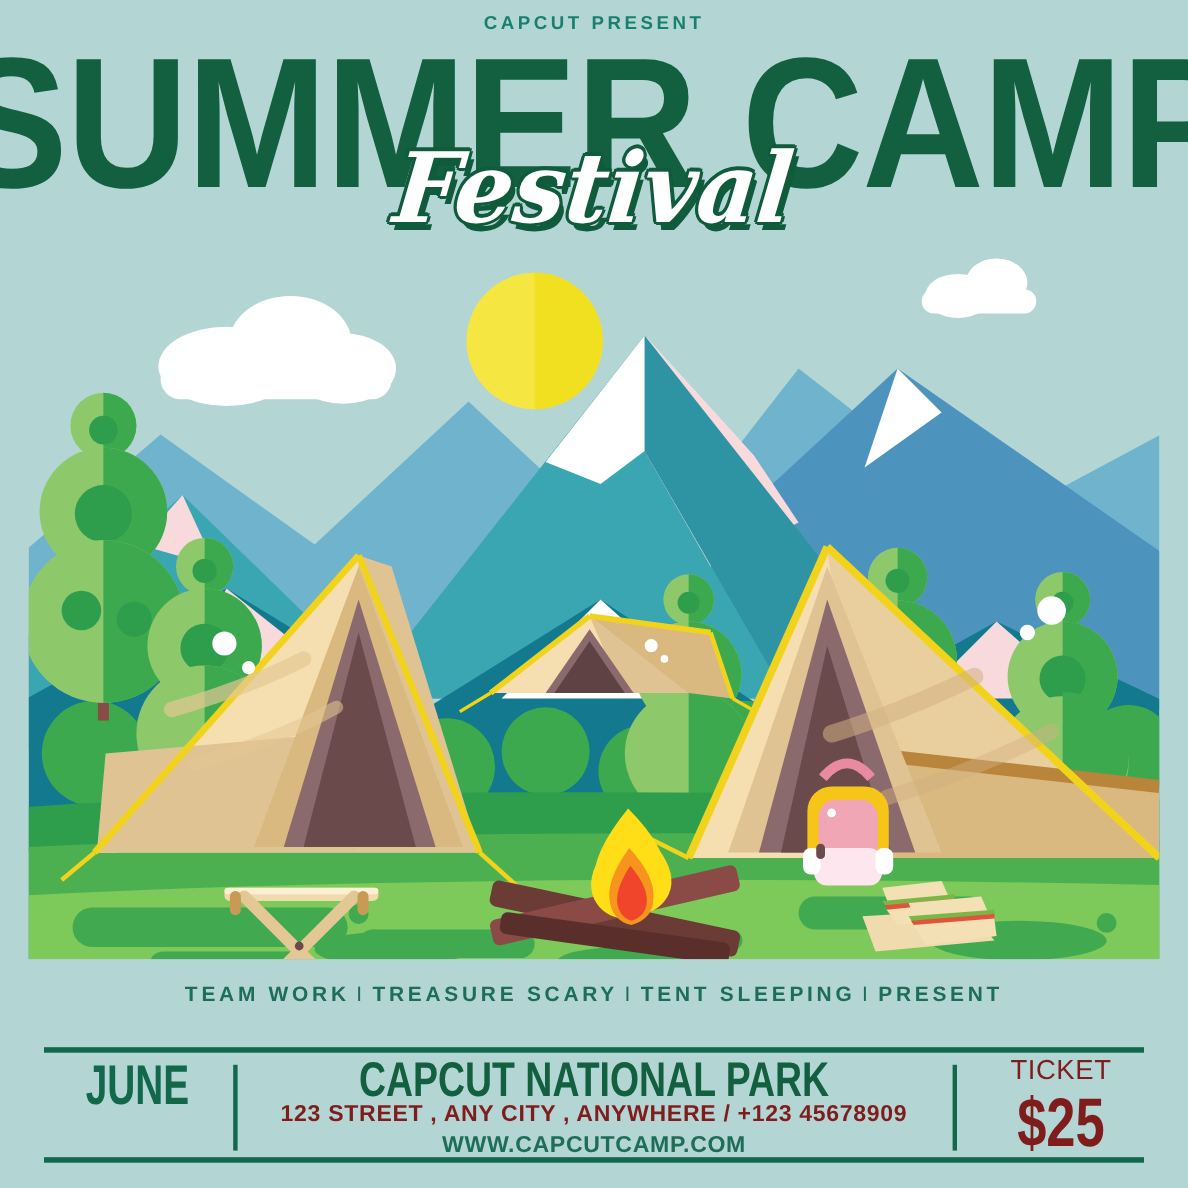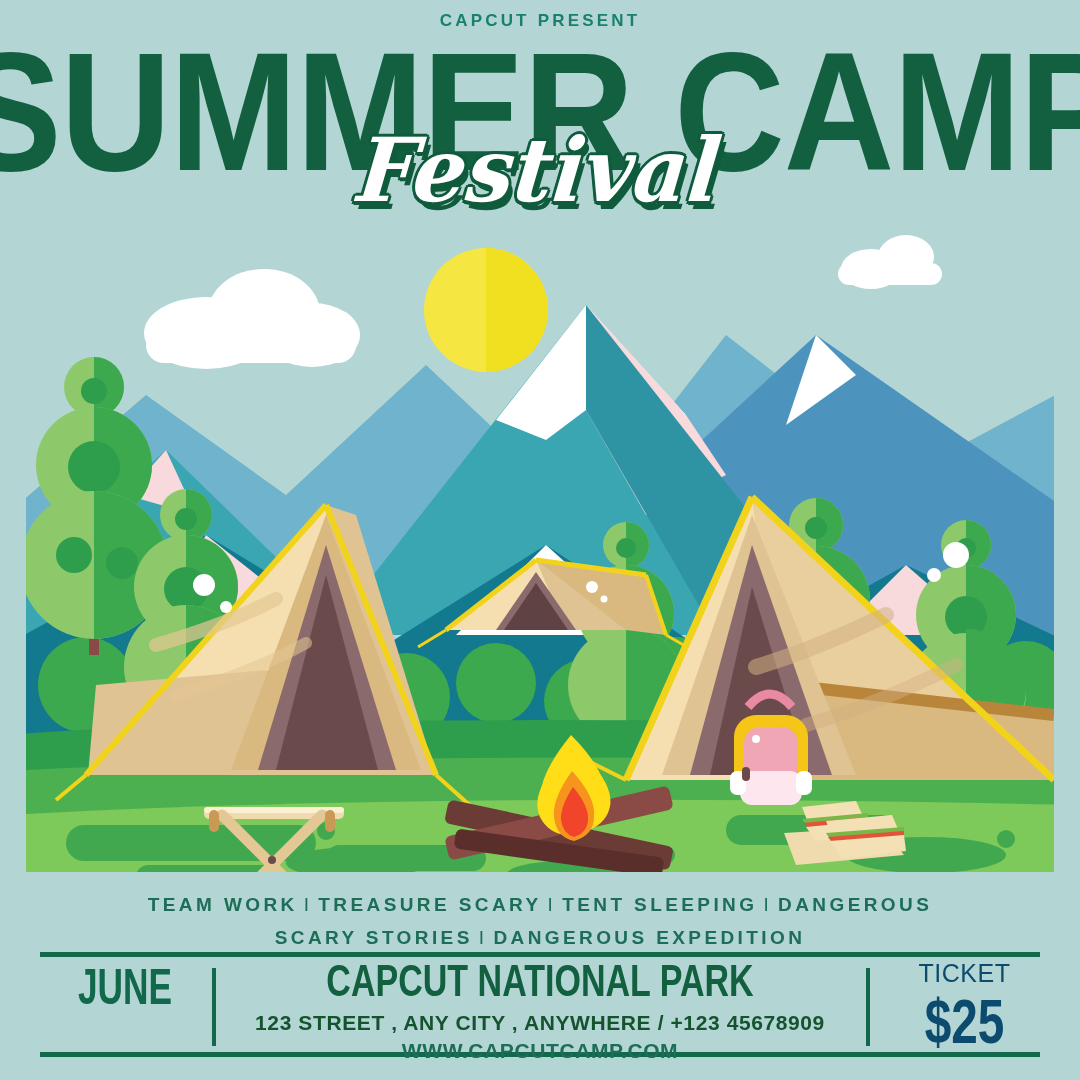--- a/index.html
+++ b/index.html
@@ -84,24 +84,24 @@
     transform:scaleX(0.82) scaleY(1.18); transform-origin:50% 0;
   }
   .date-days { font-size:29px; font-weight:400; line-height:34px; margin-top:6px; letter-spacing:0.5px; }
 
   .venue-block { position:absolute; left:216px; top:958px; width:648px; text-align:center; color:#12603f; }
   .venue-name {
     font-size:37px; font-weight:700; line-height:40px; letter-spacing:0px;
     transform:scaleX(0.92) scaleY(1.2); transform-origin:50% 0;
     white-space:nowrap;
   }
-  .venue-addr { font-size:21px; font-weight:700; line-height:29px; letter-spacing:0.6px; color:#14532d; margin-top:10px; }
+  .venue-addr { font-size:21px; font-weight:700; line-height:29px; letter-spacing:0.6px; color:#7f1d1d; }
   .venue-web  { font-size:21px; font-weight:700; line-height:27px; letter-spacing:0.6px; color:#1d6d57; }
 
-  .ticket-block { position:absolute; left:870px; top:958px; width:170px; text-align:center; color:#0c4a6e;padding-left:19px; }
+  .ticket-block { position:absolute; left:870px; top:958px; width:170px; text-align:center; color:#7f1d1d;padding-left:19px; }
   .ticket-label { font-size:25px; font-weight:400; line-height:30px; letter-spacing:0.5px; }
   .ticket-price {
     font-size:53px; font-weight:700; line-height:54px;
     transform:scaleX(0.9) scaleY(1.18); transform-origin:50% 0;
     margin-top:2px;
   }
 </style>
 </head>
 <body>
 
@@ -383,24 +383,21 @@
             <polygon points="804,626 878,620 880,636 816,644" fill="#f3e0b5"></polygon>
           </g>
         </g>
 
       </g>
     </svg>
   </div>
 
   <div class="activities">
     <div>
-      <span>TEAM WORK</span><span class="sep">I</span><span>TREASURE SCARY</span><span class="sep">I</span><span>TENT SLEEPING</span><span class="sep">I</span><span>DANGEROUS</span>
-    </div>
-    <div>
-      <span>SCARY STORIES</span><span class="sep">I</span><span>DANGEROUS EXPEDITION</span>
+      <span>TEAM WORK</span><span class="sep">I</span><span>TREASURE SCARY</span><span class="sep">I</span><span>TENT SLEEPING</span><span class="sep">I</span><span>PRESENT</span>
     </div>
   </div>
 
   <div class="rule rule-top"></div>
   <div class="rule rule-bottom"></div>
   <div class="vdiv vdiv-left"></div>
   <div class="vdiv vdiv-right"></div>
 
   <div class="date-block">
     <div class="date-month">JUNE</div>

